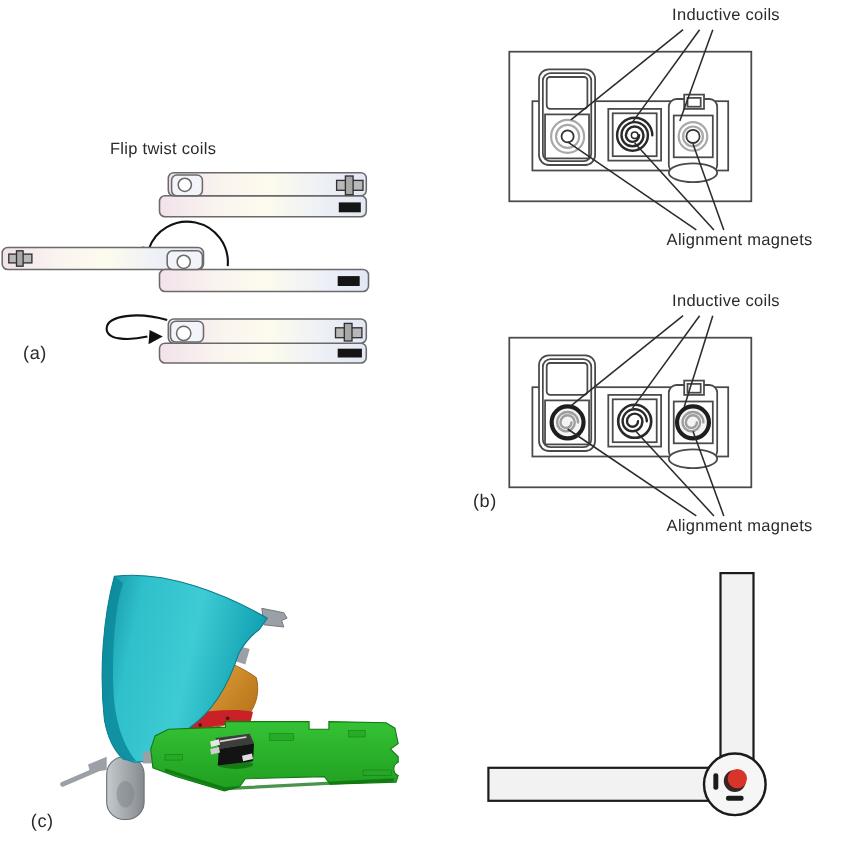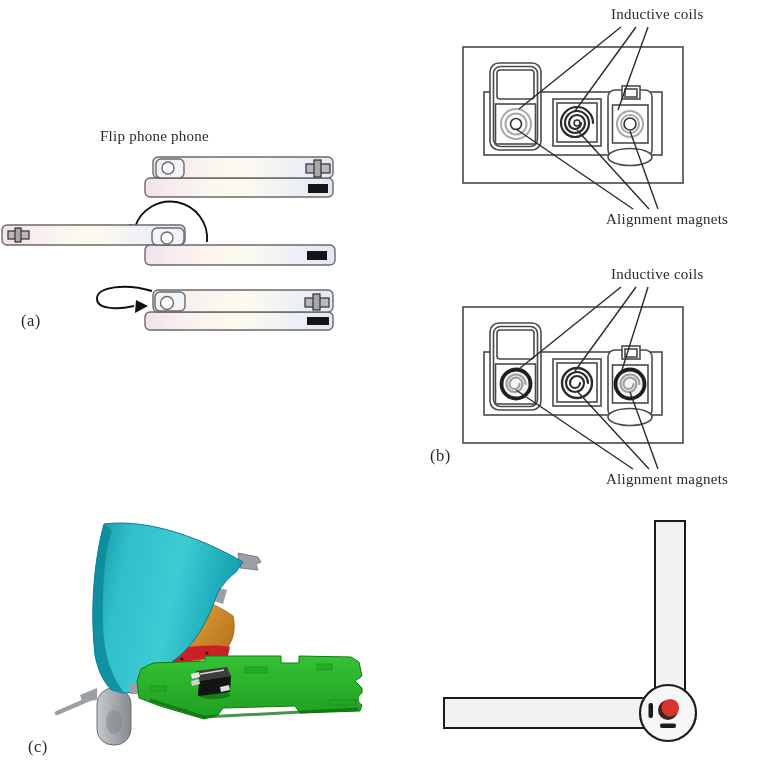--- a/index.html
+++ b/index.html
@@ -1,28 +1,28 @@
 <!DOCTYPE html>
 <html style="--outline: #3f3f3f; --leader-line: #2b2b2b; --phone-tint-pink: #f3e4ec; --phone-tint-cream: #fdfbee; --phone-tint-blue: #e3e9f5; --shell-teal: #1fb4c2; --cone-orange: #d08a28; --band-red: #c92128; --pcb-green: #2db52d; --metal-gray: #9aa0a5; --indicator-red: #d8342b;"><head>
 <meta charset="utf-8">
 <style>
   html,body{margin:0;padding:0;background:#ffffff;}
   .canvas{position:relative;width:770px;height:772px;background:#fff;overflow:hidden;
           font-family:"Liberation Sans",sans-serif;}
   .fig-label{position:absolute;color:#2d292b;font-size:15px;letter-spacing:.25px;
-             white-space:nowrap;line-height:18px;font-family:Liberation Serif, serif;}
+             white-space:nowrap;line-height:18px;}
   .tag{font-size:16.5px;letter-spacing:.5px;}
   svg{position:absolute;display:block;}
 </style>
 </head>
 <body>
 
 <div class="canvas">
 
-  <div class="fig-label" style="left:100px;top:127px;">Flip phone phone</div>
+  <div class="fig-label" style="left:100px;top:127px;">Flip twist coils</div>
   <div class="fig-label tag" style="left:21px;top:312px;">(a)</div>
 
   <svg style="left:0;top:150px;" width="350" height="190" viewBox="0 150 350 190">
     <defs>
       <linearGradient id="phoneGrad" x1="0" y1="0" x2="1" y2="0">
         <stop offset="0" stop-color="#f2e2eb"></stop>
         <stop offset="0.28" stop-color="#faf4ef"></stop>
         <stop offset="0.52" stop-color="#fdfbee"></stop>
         <stop offset="0.78" stop-color="#edf0f6"></stop>
         <stop offset="1" stop-color="#e2e8f4"></stop>

